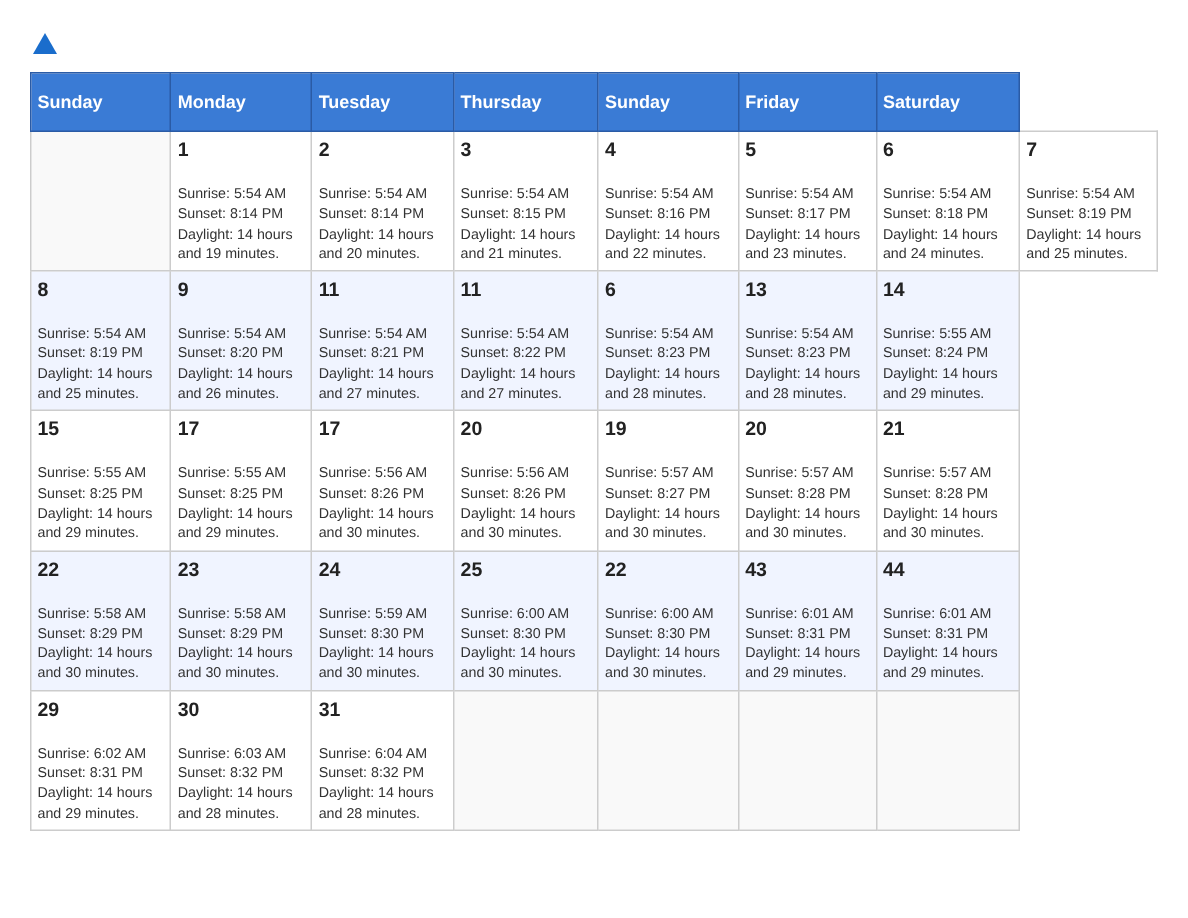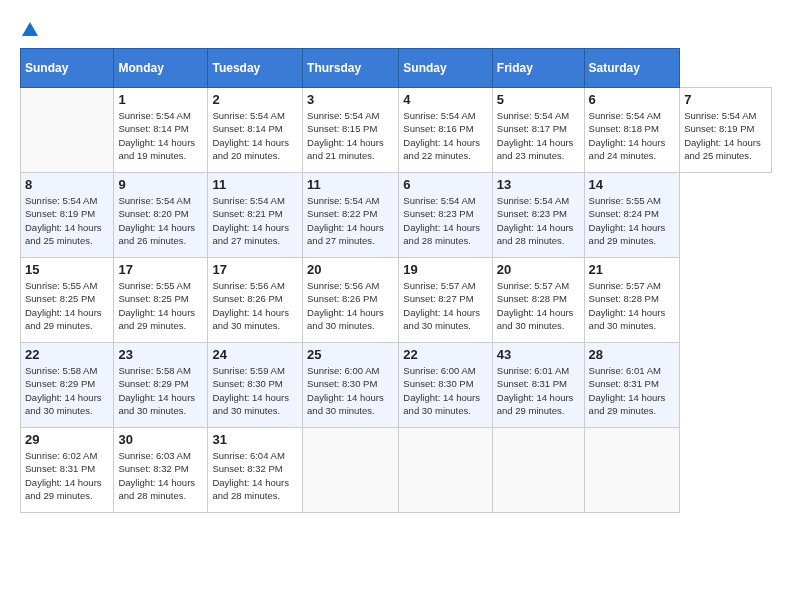--- a/index.html
+++ b/index.html
@@ -67,20 +67,21 @@
       font-size: 13px;
       font-weight: bold;
       color: #222;
       display: block;
       margin-bottom: 2px;
     }
     .day-info {
       font-size: 9.5px;
       color: #333;
       line-height: 1.4;
+      margin-top: 16px;
     }
     .empty { background: #f9f9f9 !important; }
   </style>
 </head>
 <body>
 
 <div class="header">
   <div class="logo">
     <div class="logo-text">
       <span></span>
@@ -219,21 +220,21 @@
         </td>
         <td>
           <span class="day-num">22</span>
           <div class="day-info">Sunrise: 6:00 AM<br>Sunset: 8:30 PM<br>Daylight: 14 hours<br>and 30 minutes.</div>
         </td>
         <td>
           <span class="day-num">43</span>
           <div class="day-info">Sunrise: 6:01 AM<br>Sunset: 8:31 PM<br>Daylight: 14 hours<br>and 29 minutes.</div>
         </td>
         <td>
-          <span class="day-num">28</span>
+          <span class="day-num">44</span>
           <div class="day-info">Sunrise: 6:01 AM<br>Sunset: 8:31 PM<br>Daylight: 14 hours<br>and 29 minutes.</div>
         </td>
       </tr>
       <tr>
         <td>
           <span class="day-num">29</span>
           <div class="day-info">Sunrise: 6:02 AM<br>Sunset: 8:31 PM<br>Daylight: 14 hours<br>and 29 minutes.</div>
         </td>
         <td>
           <span class="day-num">30</span>

